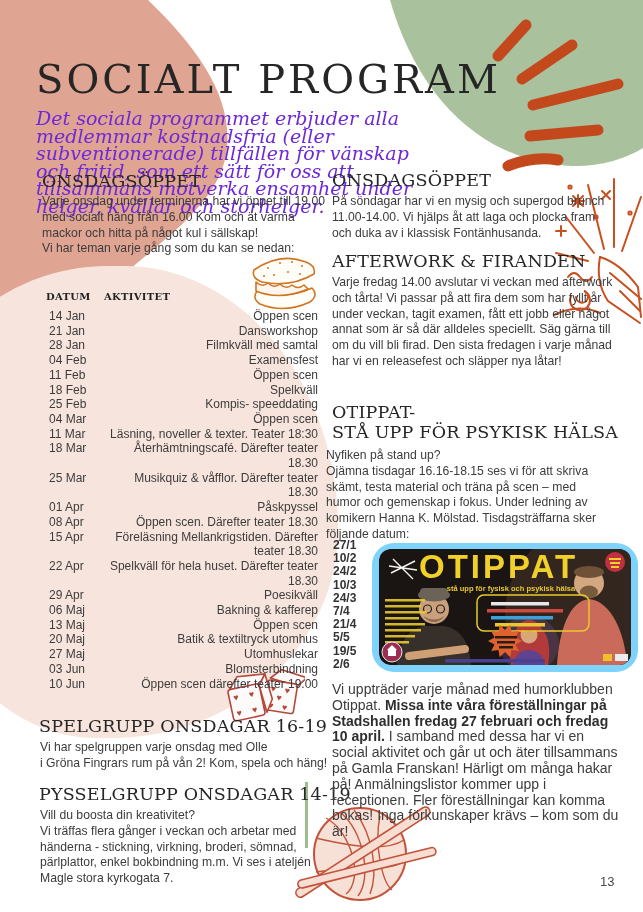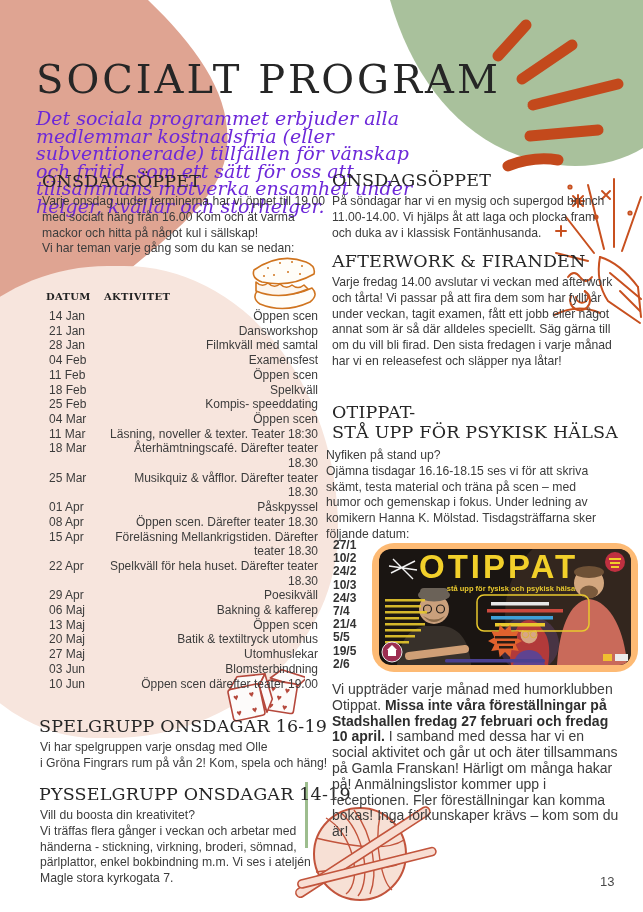--- a/index.html
+++ b/index.html
@@ -13,21 +13,21 @@
   .intro{font-family:"DejaVu Serif",serif;font-style:italic;font-size:19px;line-height:17.6px;color:#6d28d9;}
   .sched-head{display:flex;font-family:"DejaVu Serif",serif;font-weight:bold;font-size:10px;color:#232323;letter-spacing:0.3px;}
   .sched-head .c1{width:58px;flex:none;}
   .srow{display:flex;font-size:12px;line-height:14.7px;color:#3c3c3c;}
   .sdate{width:50px;flex:none;padding-left:3px;}
   .sact{margin-left:8px;flex:1;text-align:right;}
   .dates-list{font-size:12px;font-weight:bold;line-height:13.2px;color:#333;}
   .outro{font-size:14px;line-height:15.8px;margin:0;}
   .outro strong{color:#2e2e2e;}
   .pagenum{font-size:13px;color:#4a4a4a;}
-  .poster-frame{background:#fdba74;border-radius:22px;}
+  .poster-frame{background:#7dd3fc;border-radius:22px;}
   .poster-inner{position:absolute;left:7px;top:6px;border-radius:12px;overflow:hidden;}
   .blush-blob{background:#f7e5dd;border-radius:48% 52% 55% 45% / 42% 58% 46% 54%;}
   .green-line{background:#9dbd8e;}
 </style>
 </head>
 <body>
 
 <div class="page">
 
   <svg class="abs" style="left:0;top:0" width="250" height="360">

